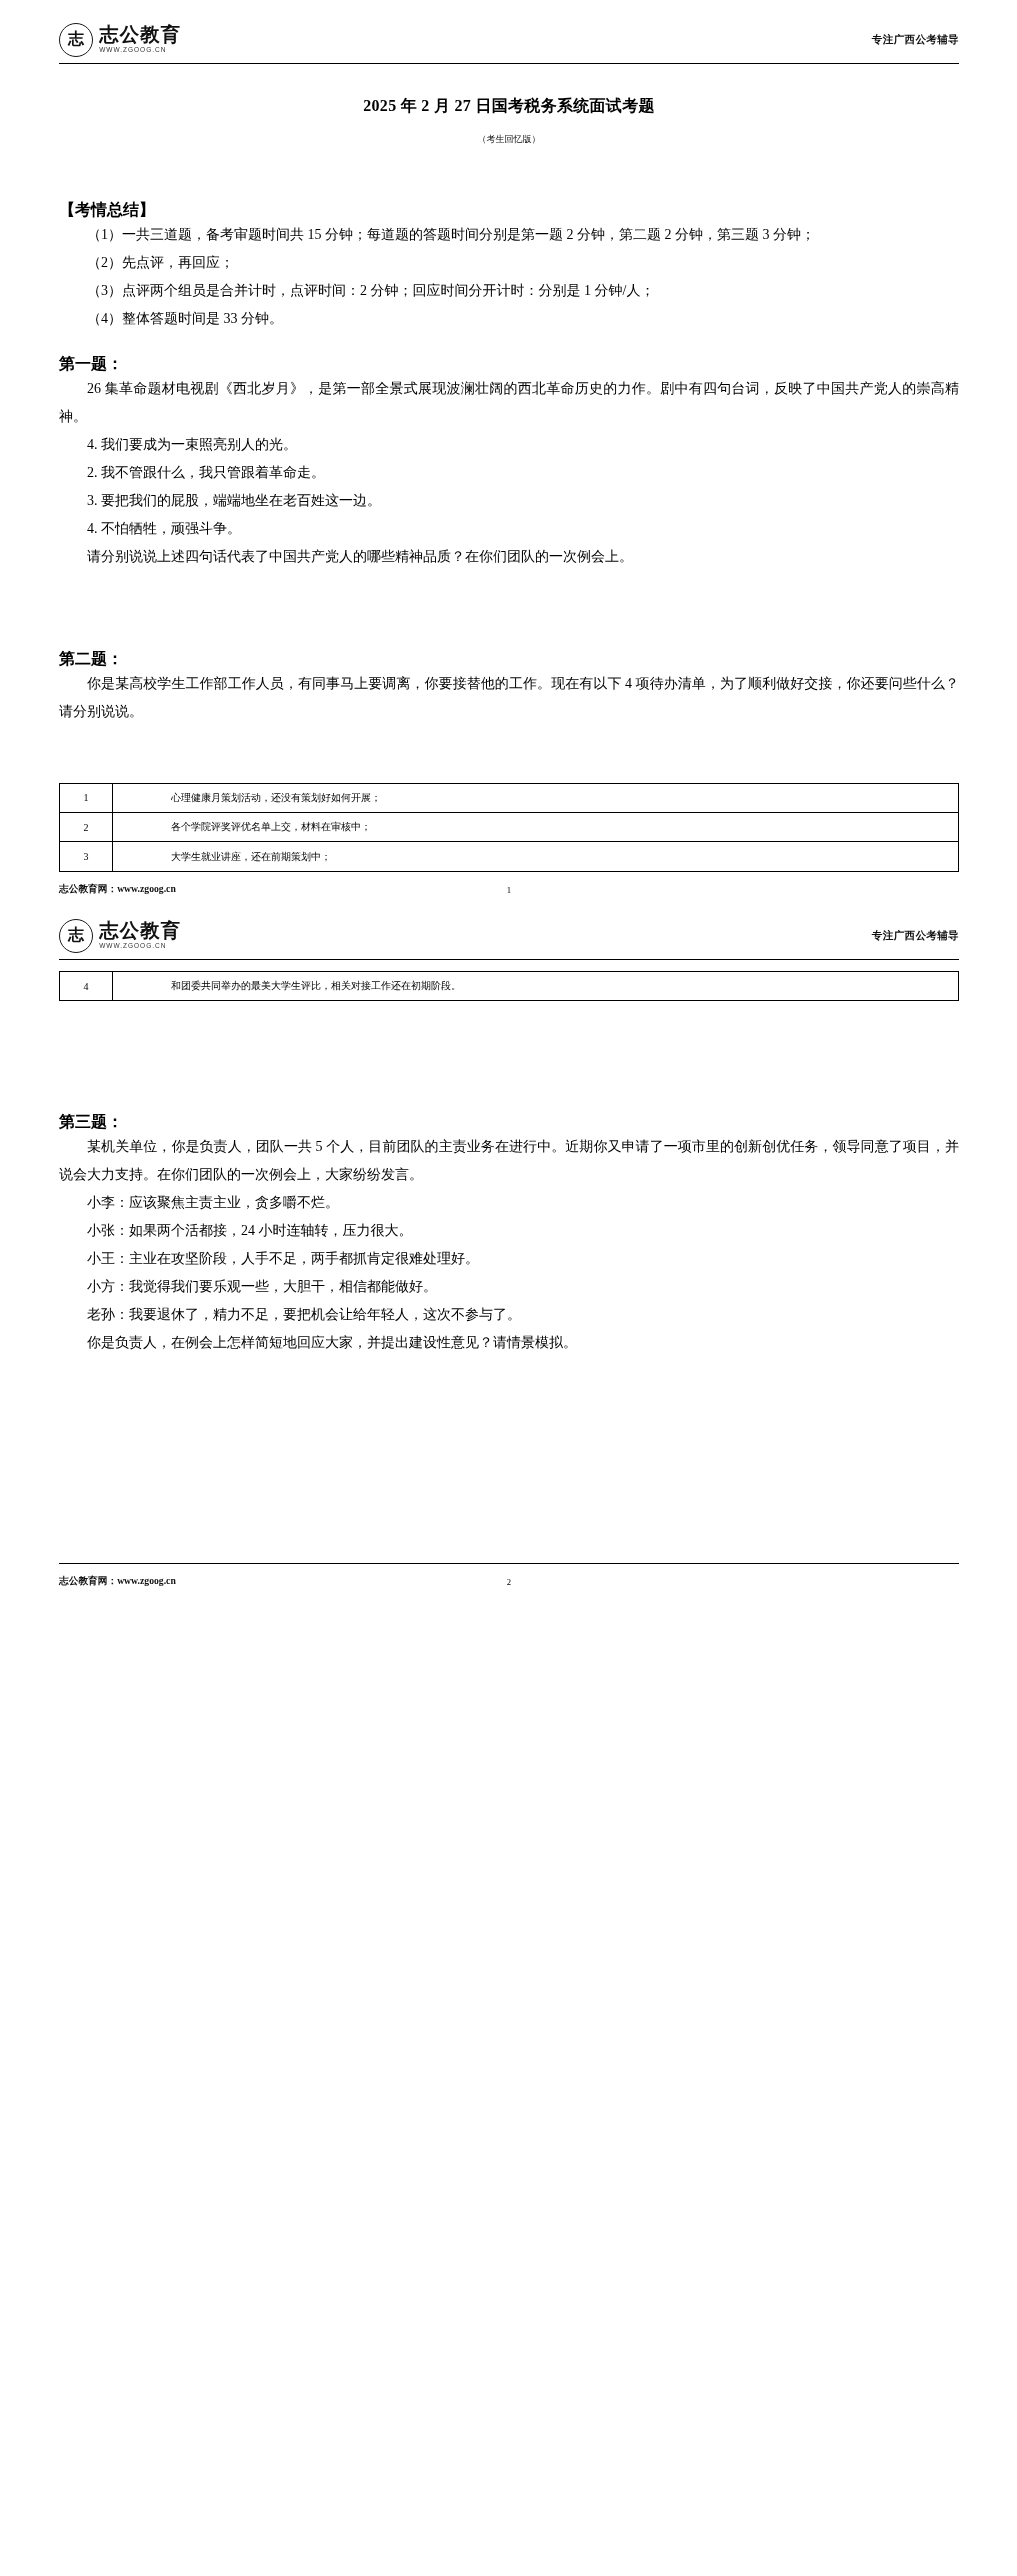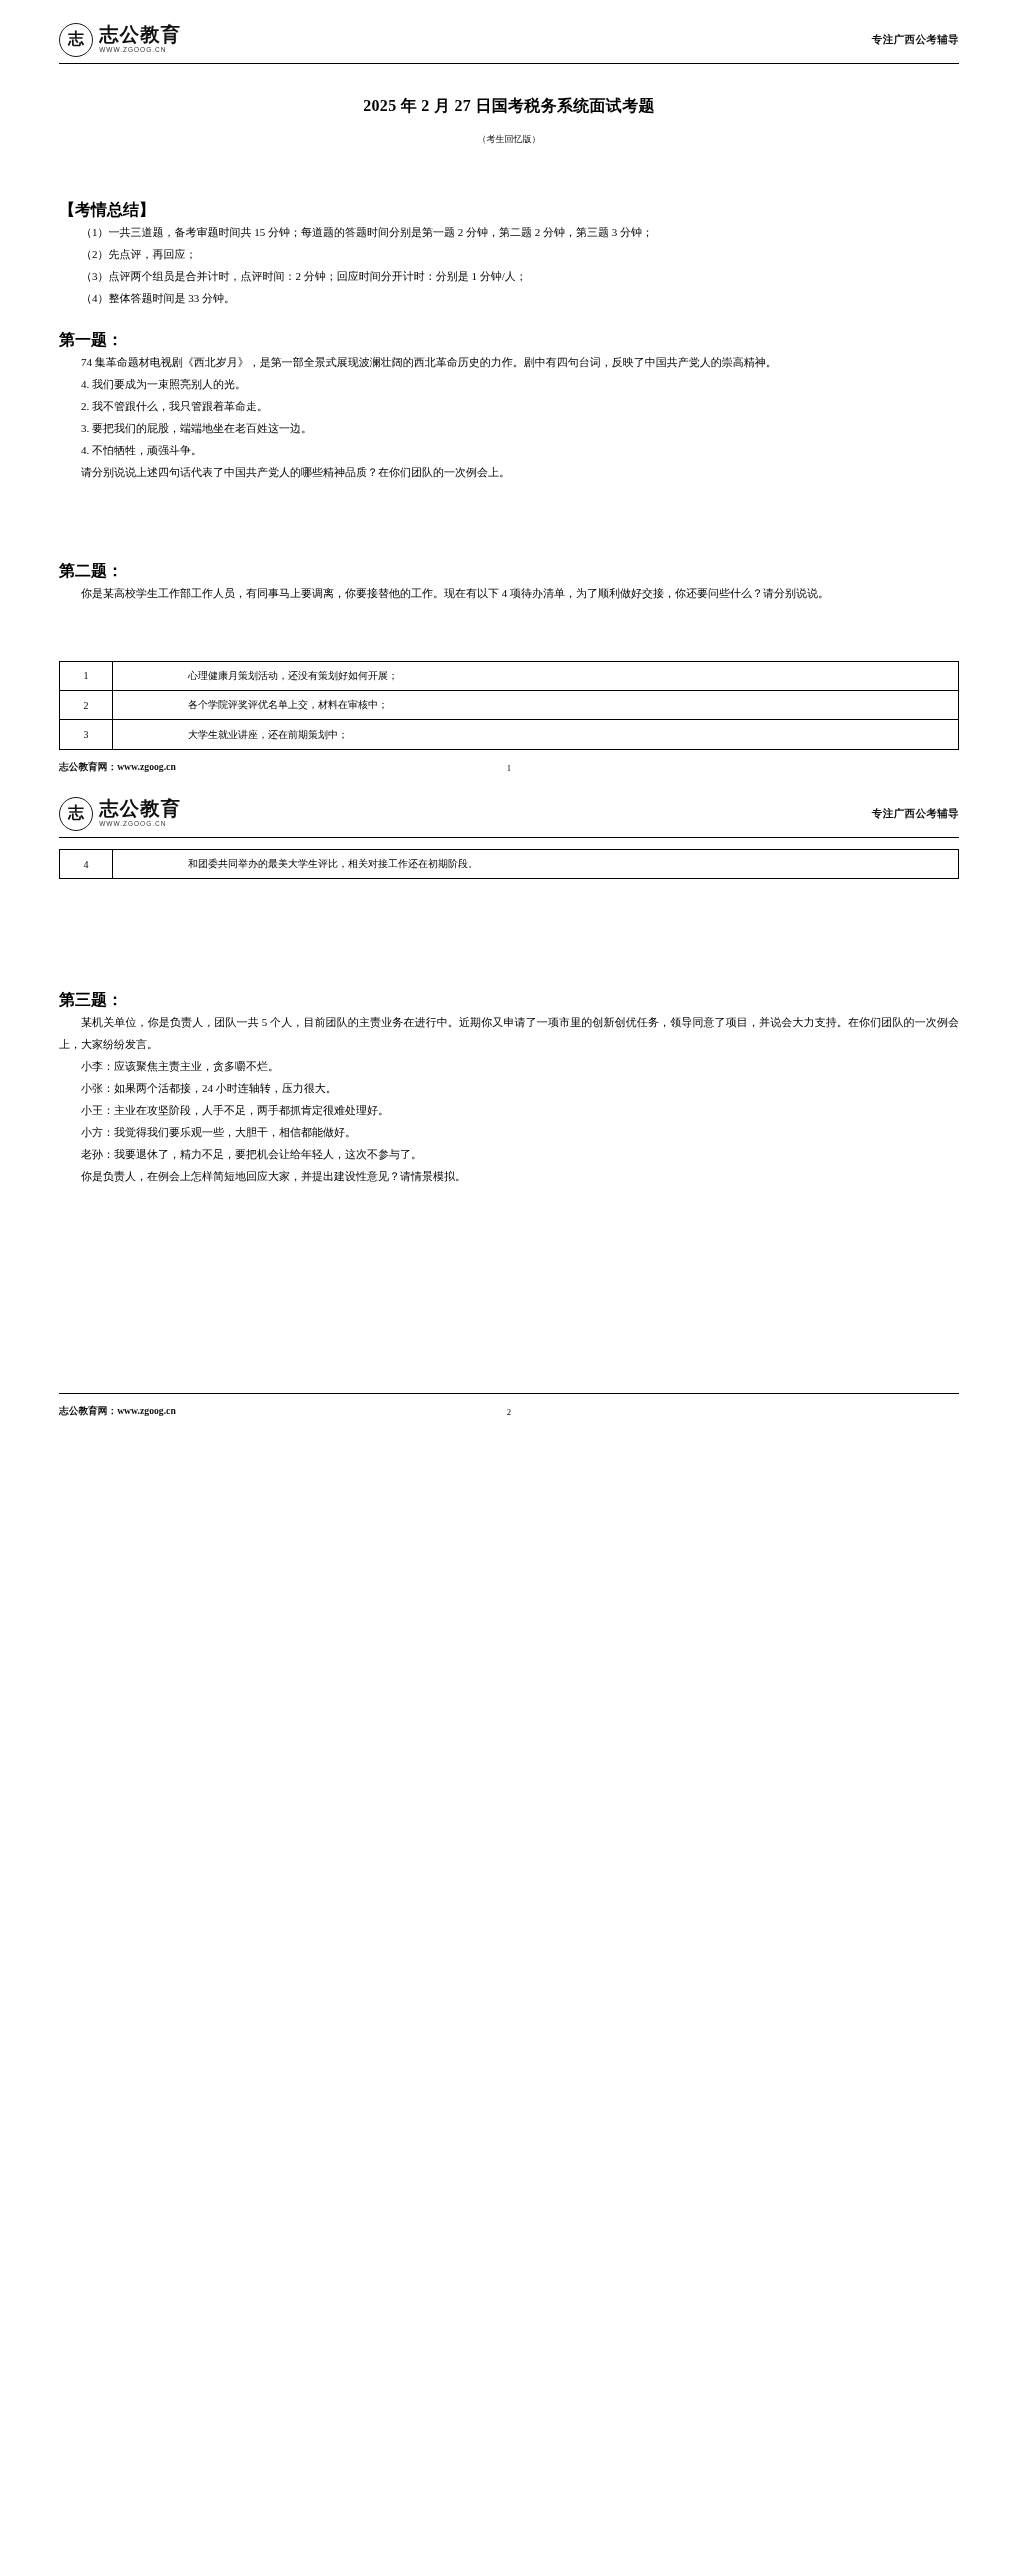--- a/index.html
+++ b/index.html
@@ -100,21 +100,21 @@
   
   .section-head {
     font-size: 16px;
     font-weight: bold;
     margin-top: 25px;
   }
   .section-head.tight {
     margin-top: 21px;
   }
   p.body {
-    font-size: 11px;
+    font-size: 14px;
     line-height: 2.0;
     margin: 0;
     text-indent: 2em;
     text-align: justify;
   }
   .blockspace-md { height: 29px; }
   .blockspace-lg { height: 57px; }
 
   
   table.items {
@@ -128,21 +128,21 @@
     font-size: 10px;
     height: 26px;
     vertical-align: middle;
     padding: 1.2px 0;
   }
   table.items td.idx {
     width: 52px;
     text-align: center;
   }
   table.items td.txt {
-    padding-left: 75px;
+    padding-left: 58px;
   }
 
   
   .doc-footer {
     display: flex;
     align-items: center;
     position: relative;
     padding-top: 5px;
     margin-top: 6.2px;
   }
@@ -190,21 +190,21 @@
 
     <div class="blockspace-md"></div>
 
     <div class="section-head">【考情总结】</div>
     <p class="body">（1）一共三道题，备考审题时间共 15 分钟；每道题的答题时间分别是第一题 2 分钟，第二题 2 分钟，第三题 3 分钟；</p>
     <p class="body">（2）先点评，再回应；</p>
     <p class="body">（3）点评两个组员是合并计时，点评时间：2 分钟；回应时间分开计时：分别是 1 分钟/人；</p>
     <p class="body">（4）整体答题时间是 33 分钟。</p>
 
     <div class="section-head tight">第一题：</div>
-    <p class="body">74 集革命题材电视剧《西北岁月》，是第一部全景式展现波澜壮阔的西北革命历史的力作。剧中有四句台词，反映了中国共产党人的崇高精神。</p>
+    <p class="body">26 集革命题材电视剧《西北岁月》，是第一部全景式展现波澜壮阔的西北革命历史的力作。剧中有四句台词，反映了中国共产党人的崇高精神。</p>
     <p class="body">4. 我们要成为一束照亮别人的光。</p>
     <p class="body">2. 我不管跟什么，我只管跟着革命走。</p>
     <p class="body">3. 要把我们的屁股，端端地坐在老百姓这一边。</p>
     <p class="body">4. 不怕牺牲，顽强斗争。</p>
     <p class="body">请分别说说上述四句话代表了中国共产党人的哪些精神品质？在你们团队的一次例会上。</p>
 
     <div class="blockspace-lg"></div>
 
     <div class="section-head tight">第二题：</div>
     <p class="body">你是某高校学生工作部工作人员，有同事马上要调离，你要接替他的工作。现在有以下 4 项待办清单，为了顺利做好交接，你还要问些什么？请分别说说。</p>

